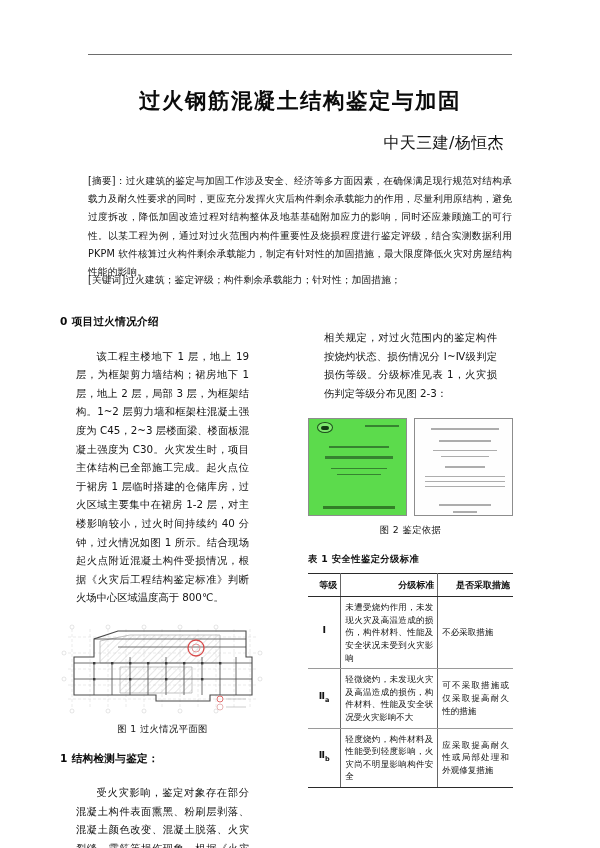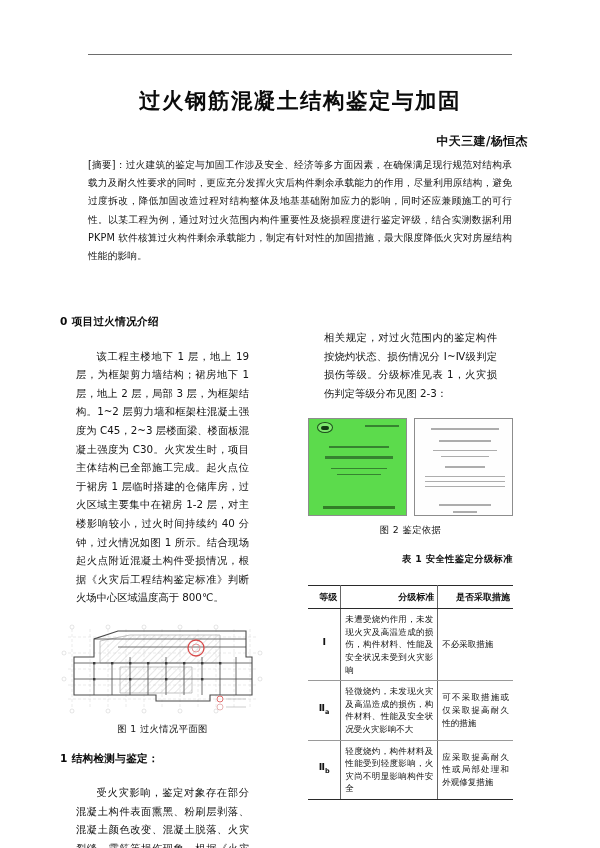--- a/index.html
+++ b/index.html
@@ -37,31 +37,31 @@
     width: 600px;
     text-align: center;
     font-size: 21.5px;
     font-weight: bold;
     letter-spacing: 1.5px;
     color: #0b0b0b;
     font-family: "DejaVu Sans", "Liberation Sans", sans-serif;
   }
   .byline {
     position: absolute;
-    right: 72px;
+    right: 96px;
     top: 133px;
-    font-size: 12px;
-    font-weight: bold;
+    font-size: 16px;
+    font-weight: normal;
     letter-spacing: .4px;
     color: #141414;
   }
   .abstract {
     position: absolute;
     left: 88px;
-    top: 156px;
+    top: 172px;
     width: 424px;
     font-size: 9.7px;
     line-height: 18.2px;
     text-align: justify;
     text-justify: inter-ideograph;
     color: #141414;
     letter-spacing: .15px;
   }
   .keywords {
     position: absolute;
@@ -171,25 +171,25 @@
   .book-green .pub {
     position: absolute;
     bottom: 6px; left: 14px;
     width: 72px; height: 3px;
     background: #15400f;
     opacity: .6;
   }
 
   
   .tbl-cap {
-    text-align: right;
+    text-align: left;
     font-size: 9.3px;
     font-weight: bold;
     margin-top: 10px;
-    margin-bottom: 16px;
+    margin-bottom: 4px;
     letter-spacing: .4px;
     color: #101010;
   }
   table.grade {
     width: 205px;
     border-collapse: collapse;
     font-size: 8.5px;
     line-height: 12.6px;
     color: #121212;
   }
@@ -243,20 +243,21 @@
 <div class="page">
 
   <div class="top-rule"></div>
 
   <div class="doc-title">过火钢筋混凝土结构鉴定与加固</div>
 
   <div class="byline">中天三建/杨恒杰</div>
 
   <div class="abstract">[摘要]：过火建筑的鉴定与加固工作涉及安全、经济等多方面因素，在确保满足现行规范对结构承载力及耐久性要求的同时，更应充分发挥火灾后构件剩余承载能力的作用，尽量利用原结构，避免过度拆改，降低加固改造过程对结构整体及地基基础附加应力的影响，同时还应兼顾施工的可行性。以某工程为例，通过对过火范围内构件重要性及烧损程度进行鉴定评级，结合实测数据利用 PKPM 软件核算过火构件剩余承载能力，制定有针对性的加固措施，最大限度降低火灾对房屋结构性能的影响。</div>
 
+  <div class="keywords">[关键词]过火建筑；鉴定评级；构件剩余承载能力；针对性；加固措施；</div>
 
   <div class="col col-left">
 
     <div class="sec-head">0 项目过火情况介绍</div>
     <p class="para">该工程主楼地下 1 层，地上 19 层，为框架剪力墙结构；裙房地下 1 层，地上 2 层，局部 3 层，为框架结构。1~2 层剪力墙和框架柱混凝土强度为 C45，2~3 层楼面梁、楼面板混凝土强度为 C30。火灾发生时，项目主体结构已全部施工完成。起火点位于裙房 1 层临时搭建的仓储库房，过火区域主要集中在裙房 1-2 层，对主楼影响较小，过火时间持续约 40 分钟，过火情况如图 1 所示。结合现场起火点附近混凝土构件受损情况，根据《火灾后工程结构鉴定标准》判断火场中心区域温度高于 800℃。</p>
 
     <div class="fig1-wrap">
       <div class="fig1-box">
         <svg width="205" height="92" viewBox="0 0 205 92">
           <defs>

